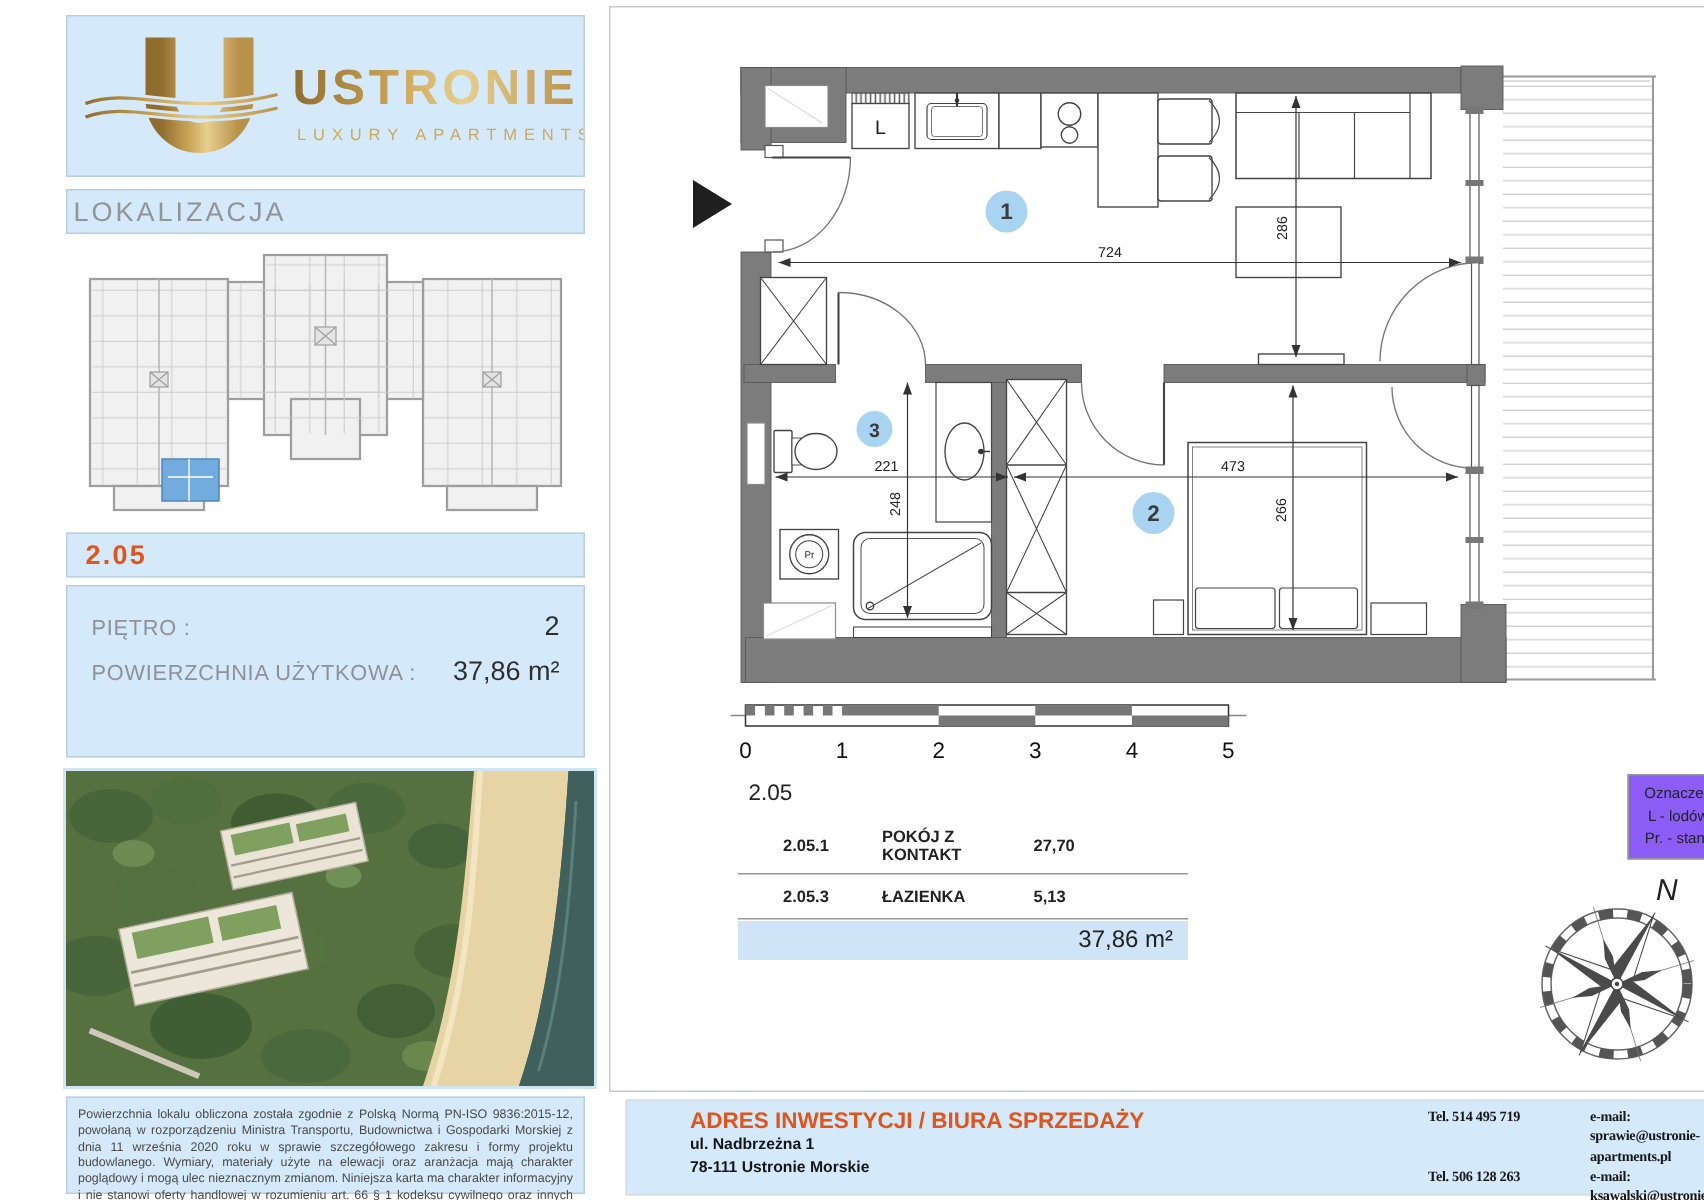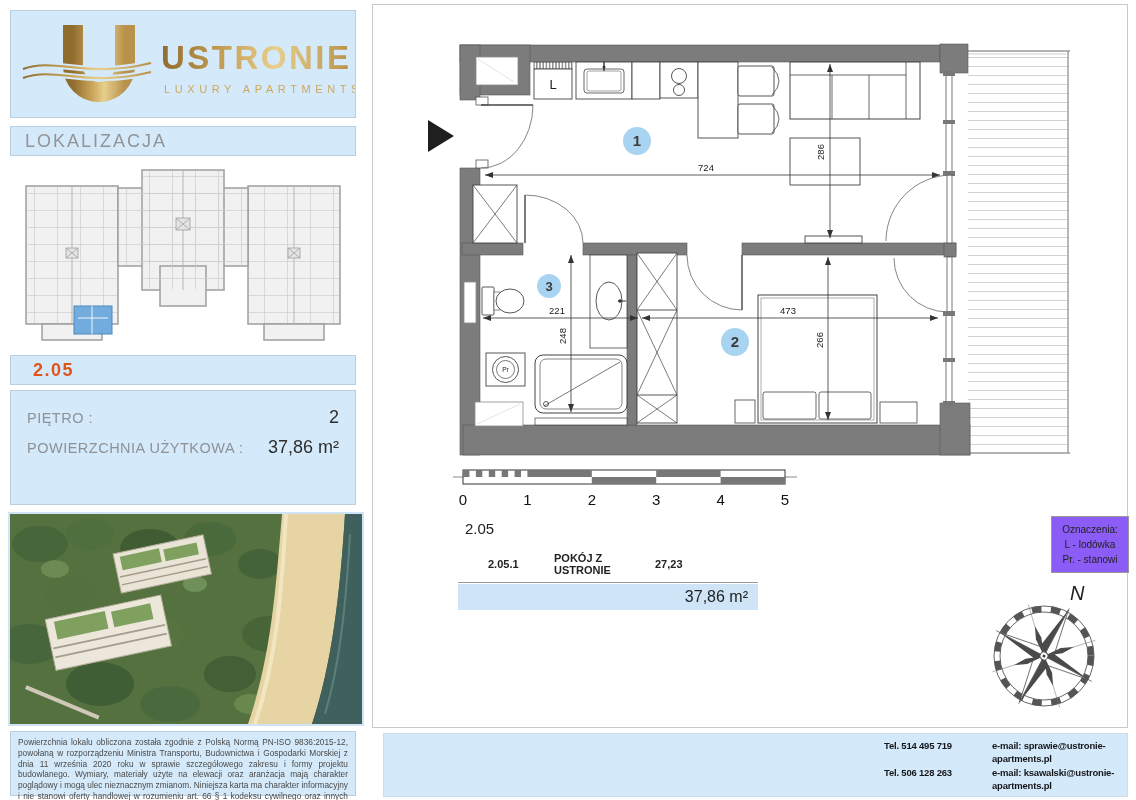--- a/index.html
+++ b/index.html
@@ -1,20 +1,20 @@
 <!DOCTYPE html>
 <html><head>
 <meta charset="utf-8">
 <style>
   html,body{margin:0;padding:0;}
   body{width:1136px;height:800px;position:relative;background:#fff;
        font-family:"Liberation Sans",sans-serif;overflow:hidden;}
-  .abs{position:absolute;box-sizing:border-box;}
+  .abs{position:absolute;box-sizing:border-box;margin-left:34px;}
   .panel{background:#d4e9f9;border:1px solid #b9cfe0;}
-  .graybar{color:#919598;font-size:18px;letter-spacing:2px;display:flex;align-items:center;padding-left:14px;}
+  .graybar{color:#919598;font-size:18px;letter-spacing:2px;display:flex;align-items:center;padding-left:4px;}
   svg{display:block;}
   svg text{font-family:"Liberation Sans",sans-serif;}
   
   #info-box{display:flex;flex-direction:column;gap:9px;padding:16px 16px 16px 16px;}
   .info-row{display:flex;justify-content:space-between;align-items:baseline;}
   .info-label{color:#8e9297;font-size:14.5px;letter-spacing:.5px;}
   .info-value{color:#2e2e2e;font-size:18px;}
   .info-value.small{font-size:12.5px;}
   
   #legal-box{font-size:8.3px;line-height:1.3;color:#4a4a4a;text-align:justify;padding:5px 7px;}
@@ -25,21 +25,21 @@
            border-bottom:1px solid #999;padding:6px 0 6px 30px;min-height:17px;font-weight:bold;}
   .tbl-total{background:#cfe5f7;text-align:right;font-size:16px;padding:4px 10px 4px 0;margin-top:1px;}
   
   #legend-box{border:1px solid #999;background:#8b5cf6;font-size:10px;color:#222;
               text-align:center;padding-top:5px;line-height:1.5;}
   
   #footer{background:#d4e9f9;border:1px solid #cfdce8;}
   .f-title{color:#e0551c;font-size:15px;font-weight:bold;}
   .f-line{font-size:10.5px;font-weight:600;color:#15161a;line-height:1.4;}
   #contact-grid{display:grid;grid-template-columns:102px auto;column-gap:6px;}
-  #contact-grid .f-line{font-size:9.5px;letter-spacing:-0.2px;}
+  #contact-grid .f-line{font-size:9.5px;letter-spacing:-0.2px;font-family:Liberation Serif, serif;}
 </style>
 </head>
 <body>
 
 <div class="abs panel" id="logo-box" style="left:10px;top:10px;width:346px;height:108px;">
   <svg width="344" height="106" viewBox="0 0 344 106">
     <defs>
       <linearGradient id="goldg" x1="0" y1="0" x2="1" y2="0">
         <stop offset="0" stop-color="#8f6d2e"></stop>
           <stop offset="0.35" stop-color="#c8a256"></stop>
@@ -367,22 +367,27 @@
     <text x="270.6" y="45">4</text>
     <text x="334.8" y="45">5</text>
   </g>
 </svg>
 </div>
 
 <div class="abs" id="unit-table" style="left:458px;top:520px;">
   <div class="tbl-title">2.05</div>
   <div class="tbl-row">
     <span>2.05.1</span>
-    <span>POKÓJ Z USTRONIE</span>
-    <span>27,23</span>
+    <span>POKÓJ Z KONTAKT</span>
+    <span>27,70</span>
+  </div>
+  <div class="tbl-row">
+    <span>2.05.3</span>
+    <span>ŁAZIENKA</span>
+    <span>5,13</span>
   </div>
   <div class="tbl-total">37,86 m²</div>
 </div>
 
 <div class="abs" id="legend-box" style="left:1051px;top:516px;width:78px;height:57px;">
   <div>Oznaczenia:</div>
   <div>L - lodówka</div>
   <div>Pr. - stanowi</div>
 </div>
 
@@ -409,20 +414,25 @@
     <polygon points="62,78 77,89 84,100 73,93" fill="#4a4a4a"></polygon>
     <polygon points="62,78 51,93 40,100 47,89" fill="#4a4a4a"></polygon>
     <polygon points="62,78 47,67 40,56 51,63" fill="#4a4a4a"></polygon>
     <circle cx="62" cy="78" r="4" fill="#fff" stroke="#444" stroke-width="1"></circle>
     <circle cx="62" cy="78" r="1.5" fill="#444"></circle>
   </g>
 </svg>
 </div>
 
 <div class="abs" id="footer" style="left:383px;top:733px;width:745px;height:64px;">
+  <div class="abs" style="left:8px;top:5px;">
+    <div class="f-title">ADRES INWESTYCJI / BIURA SPRZEDAŻY</div>
+    <div class="f-line">ul. Nadbrzeżna 1</div>
+    <div class="f-line">78-111 Ustronie Morskie</div>
+  </div>
   <div class="abs" style="left:500px;top:5px;">
     <div id="contact-grid">
       <span class="f-line">Tel. 514 495 719</span>
       <span class="f-line">e-mail: sprawie@ustronie-apartments.pl</span>
       <span class="f-line">Tel. 506 128 263</span>
       <span class="f-line">e-mail: ksawalski@ustronie-apartments.pl</span>
     </div>
   </div>
 </div>
 

